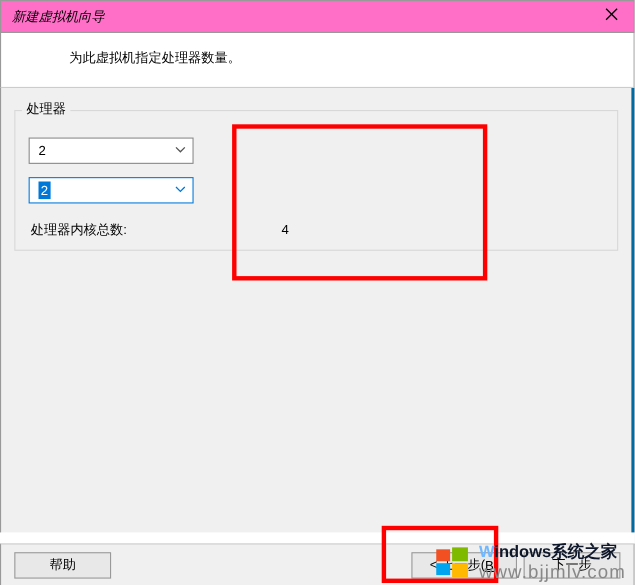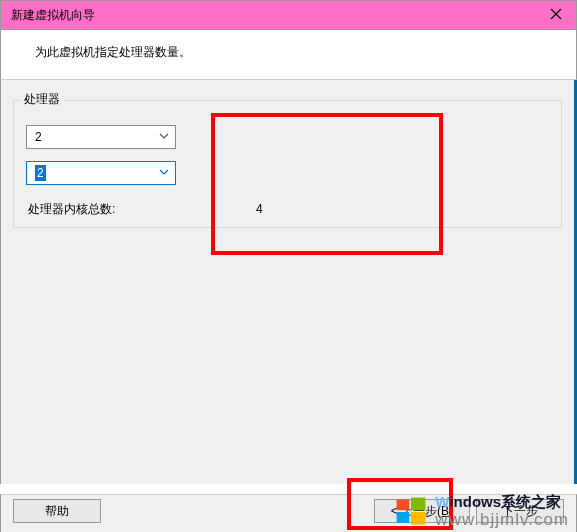--- a/index.html
+++ b/index.html
@@ -16,20 +16,21 @@
       overflow: hidden;
     }
     .titlebar {
       height: 30px;
       background: #ff6ec7;
       display: flex;
       align-items: center;
       justify-content: space-between;
       padding: 0 8px 0 10px;
       border: 1px solid #999;
+      font-style: italic;
     }
     .titlebar-title {
       font-size: 12px;
       color: #000;
     }
     .close-btn {
       width: 24px;
       height: 24px;
       display: flex;
       align-items: center;
@@ -49,20 +50,21 @@
     }
     .header-title {
       font-size: 13px;
       font-weight: bold;
       color: #000;
       margin-bottom: 6px;
     }
     .header-subtitle {
       font-size: 12px;
       color: #000;
+      margin-left: 28px;
     }
     .content {
       background: #f0f0f0;
       border-left: 1px solid #999;
       border-right: 3px solid #0369a1;
       height: 404px;
       padding: 12px;
       position: relative;
     }
     .groupbox {
@@ -144,21 +146,22 @@
       position: absolute;
       bottom: 0;
       left: 0;
       right: 0;
       height: 38px;
       border-top: 1px solid #ccc;
       border-left: 1px solid #999;
       border-right: 1px solid #999;
       background: #f0f0f0;
       display: flex;
-      padding: 4px 12px;
+      align-items: center;
+      padding: 16px 12px;
     }
     .btn {
       height: 24px;
       border: 1px solid #999;
       background: #e8e8e8;
       font-size: 12px;
       padding: 0 16px;
       cursor: pointer;
       display: flex;
       align-items: center;

